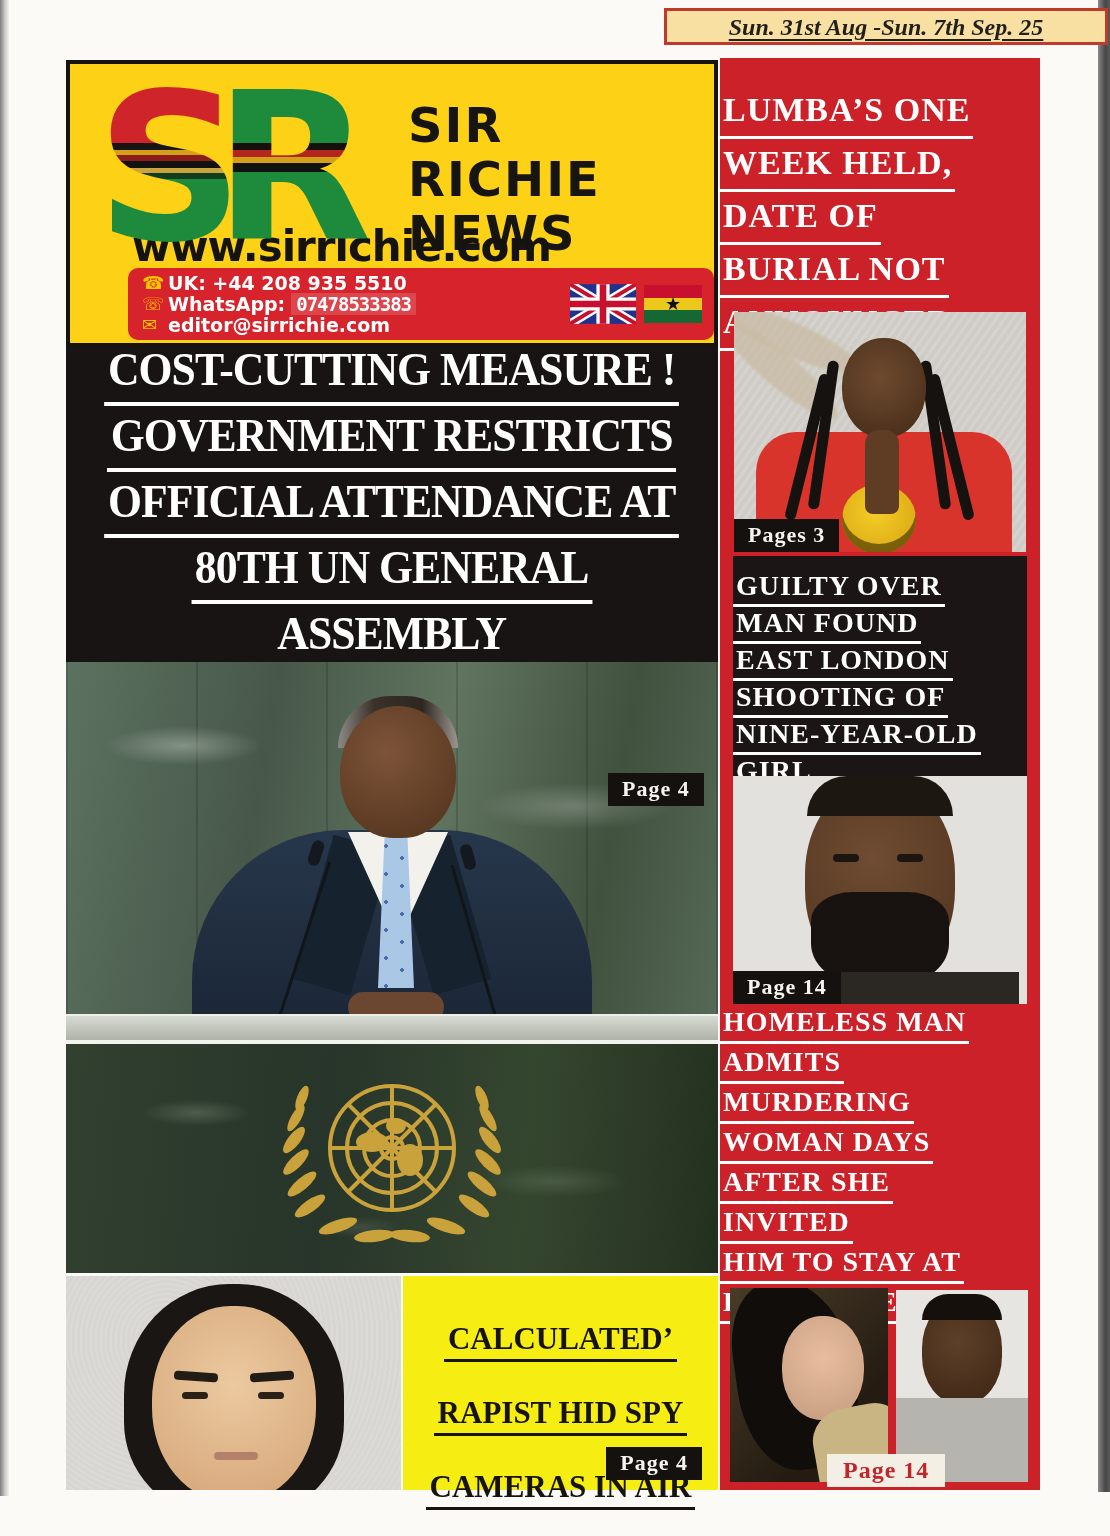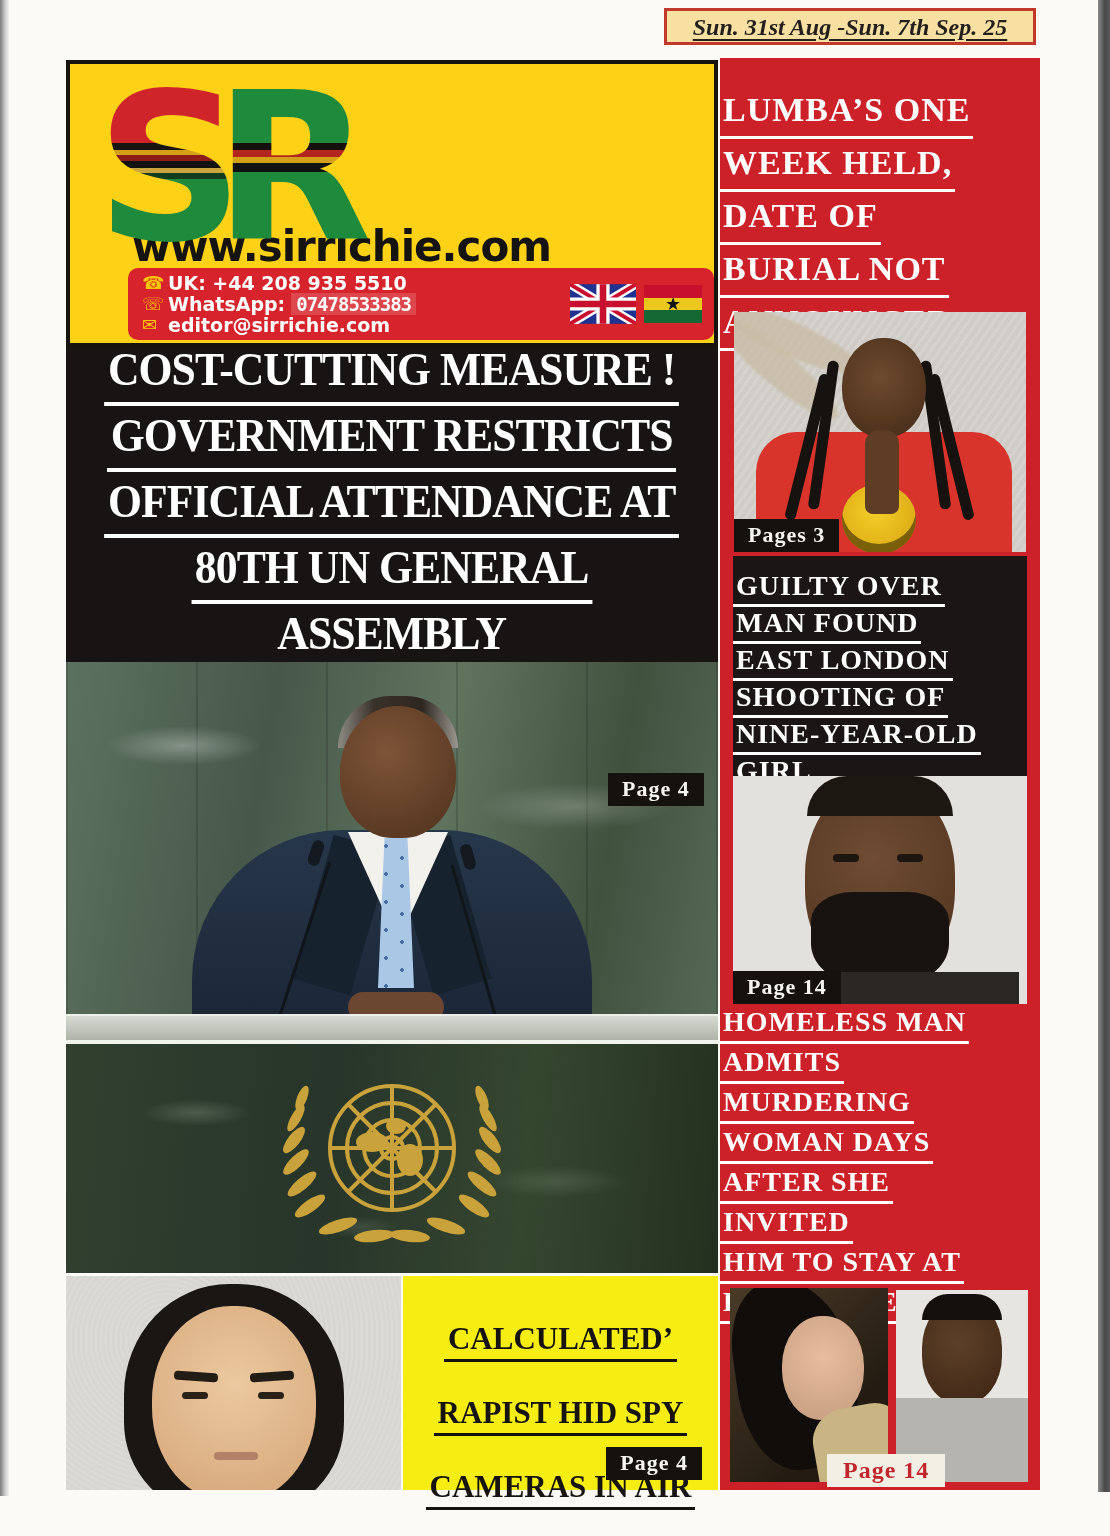--- a/index.html
+++ b/index.html
@@ -8,21 +8,21 @@
 
   .abs { position:absolute; }
 
   
   .scan-left  { left:0; top:0; width:9px; height:1496px;
                 background:linear-gradient(90deg,#7d7d7d,#c9c9c9 55%,#f2f2f0); }
   .scan-right { left:1098px; top:0; width:12px; height:1492px;
                 background:linear-gradient(90deg,#8a8a8a,#474747 60%,#5a5a5a); }
 
   
-  .date-banner { left:664px; top:8px; width:372px; height:37px;
+  .date-banner { left:664px; top:8px; width:444px; height:37px;
                  background:#f8dfa2; border:3px solid #c0392b;
                  display:flex; align-items:center; justify-content:center;
                  font:italic bold 24px/1 "Liberation Serif", serif; color:#221f1c;
                  box-sizing:border-box; }
   .date-banner span { text-decoration:underline; text-underline-offset:4px; }
 
   
   .masthead { left:66px; top:60px; width:652px; height:287px; background:#fdd116;
               border:4px solid #17140f; box-sizing:border-box; }
   .sr-logo { position:absolute; left:26px; top:14px; width:310px; height:180px; }
@@ -187,20 +187,25 @@
 
 <div class="abs date-banner">
   <span>Sun. 31st Aug -Sun. 7th Sep. 25</span>
 </div>
 
 <div class="abs masthead">
   <div class="sr-logo">
     <span class="sr-letter sr-r">R</span>
     <span class="sr-letter sr-s">S</span>
   </div>
+  <div class="masthead-title">
+    <div>SIR</div>
+    <div>RICHIE</div>
+    <div>NEWS</div>
+  </div>
   <div class="website">www.sirrichie.com</div>
   <div class="contact-card">
     <div class="contact-lines">
       <div class="contact-row">
         <span class="cicon">☎</span>
         <span>UK: +44 208 935 5510</span>
       </div>
       <div class="contact-row">
         <span class="cicon">☏</span>
         <span>WhatsApp:</span>

